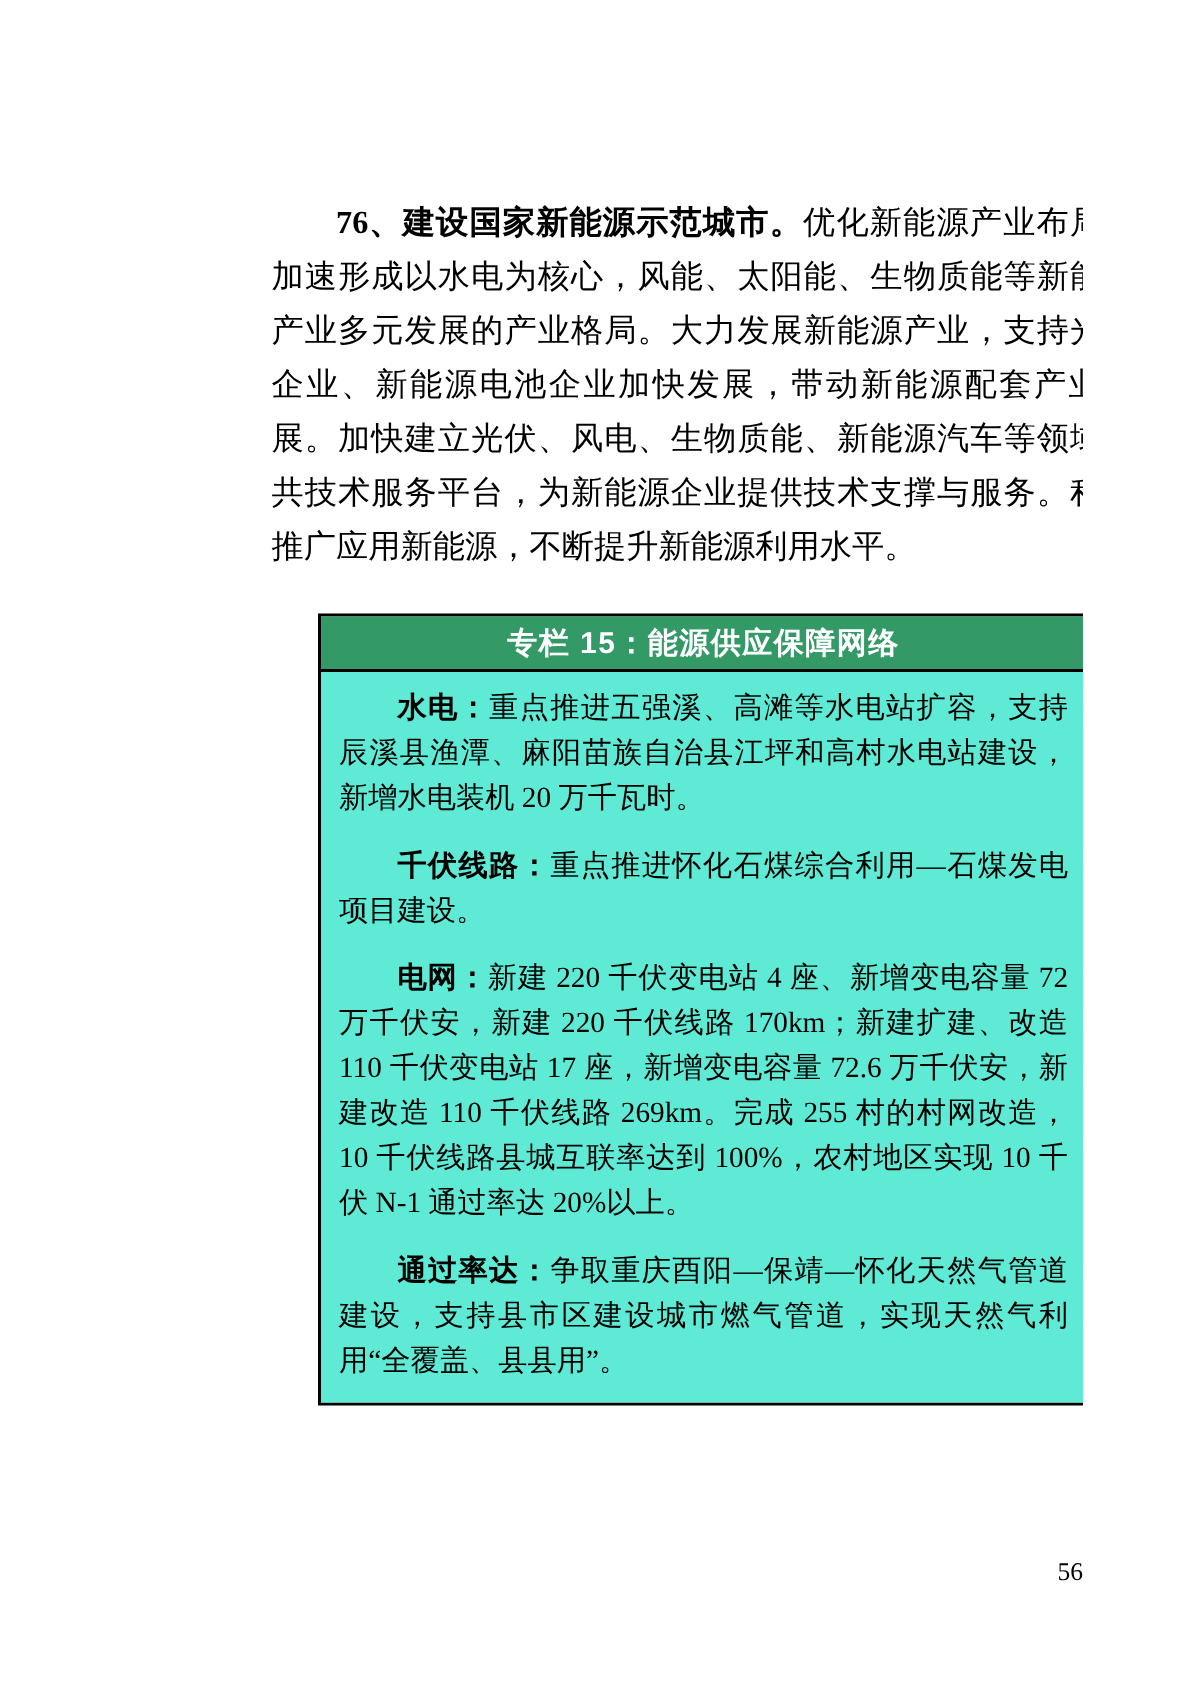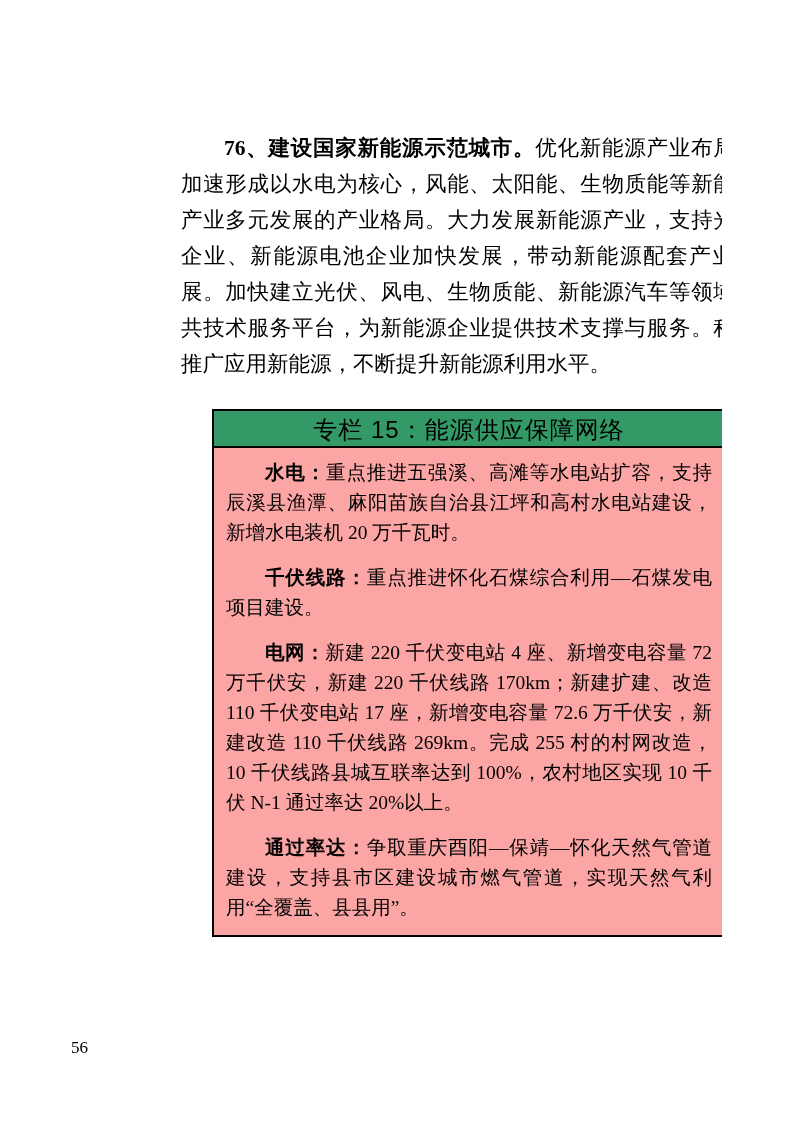--- a/index.html
+++ b/index.html
@@ -34,32 +34,32 @@
   .main-para .lead {
     font-weight: bold;
   }
   .feature-box {
     width: 514px;
     margin: 27px auto 0;
     border: 2px solid #000000;
   }
   .feature-box-header {
     background: #339966;
-    color: #000000;
+    color: #ffffff;
     border-bottom: 2px solid #000000;
     text-align: center;
-    font-weight: normal;
-    font-size: 24px;
+    font-weight: bold;
+    font-size: 20px;
     line-height: 37px;
     height: 37px;
     font-family: "Liberation Sans", sans-serif;
     letter-spacing: 1px;
   }
   .feature-box-body {
-    background: #fca5a5;
+    background: #5eead4;
     padding: 9px 12px 12px 12px;
   }
   .feature-box-body p {
     margin: 0;
     font-size: 19.5px;
     line-height: 30px;
     text-align: justify;
     text-justify: inter-character;
     text-align-last: left;
     text-indent: 2em;
@@ -67,21 +67,21 @@
   .feature-box-body p + p { margin-top: 14px; }
   .feature-box-body .term {
     font-weight: bold;
     font-family: "Liberation Sans", sans-serif;
   }
   .page-number {
     position: absolute;
     bottom: 80px;
     left: 0;
     width: 100%;
-    text-align: left;
+    text-align: right;
     font-size: 17px;
     font-family: "Liberation Serif", serif;
   }
 </style>
 </head>
 <body>
 
 <div class="page">
 
   <div class="content">

